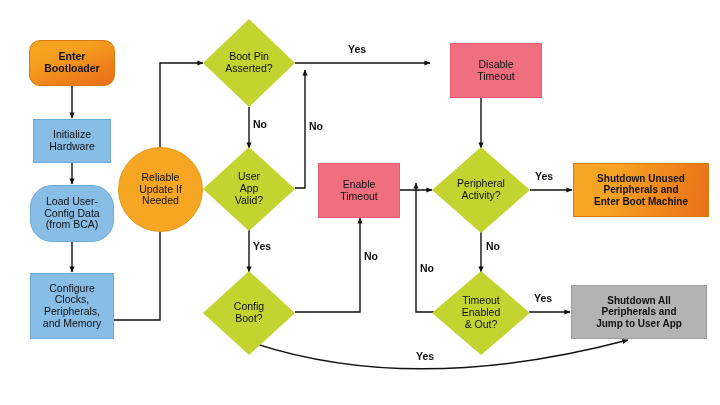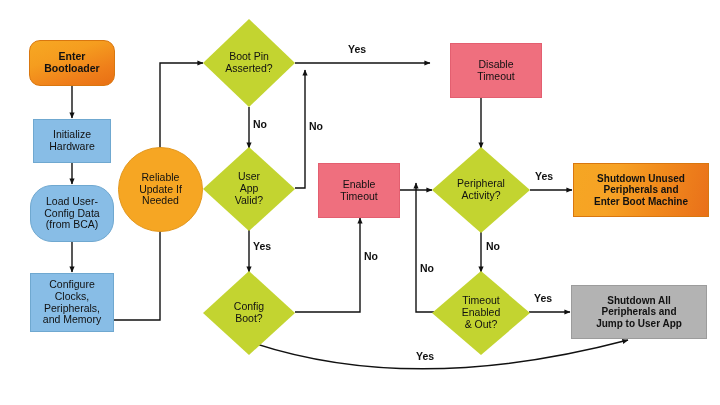--- a/index.html
+++ b/index.html
@@ -173,21 +173,21 @@
     <span class="lbl">Initialize
 Hardware</span>
   </div>
 
   <div class="node proc" style="left:30px; top:185px; width:84px; height:57px;border-radius:22px;">
     <span class="lbl">Load User-
 Config Data
 (from BCA)</span>
   </div>
 
-  <div class="node proc" style="left:30px; top:273px; width:84px; height:59px;">
+  <div class="node proc" style="left:30px; top:273px; width:84px; height:66px;">
     <span class="lbl">Configure
 Clocks,
 Peripherals,
 and Memory</span>
   </div>
 
   <div class="node ellipse" style="left:118px; top:147px; width:85px; height:85px;">
     <span class="lbl">Reliable
 Update If
 Needed</span>

